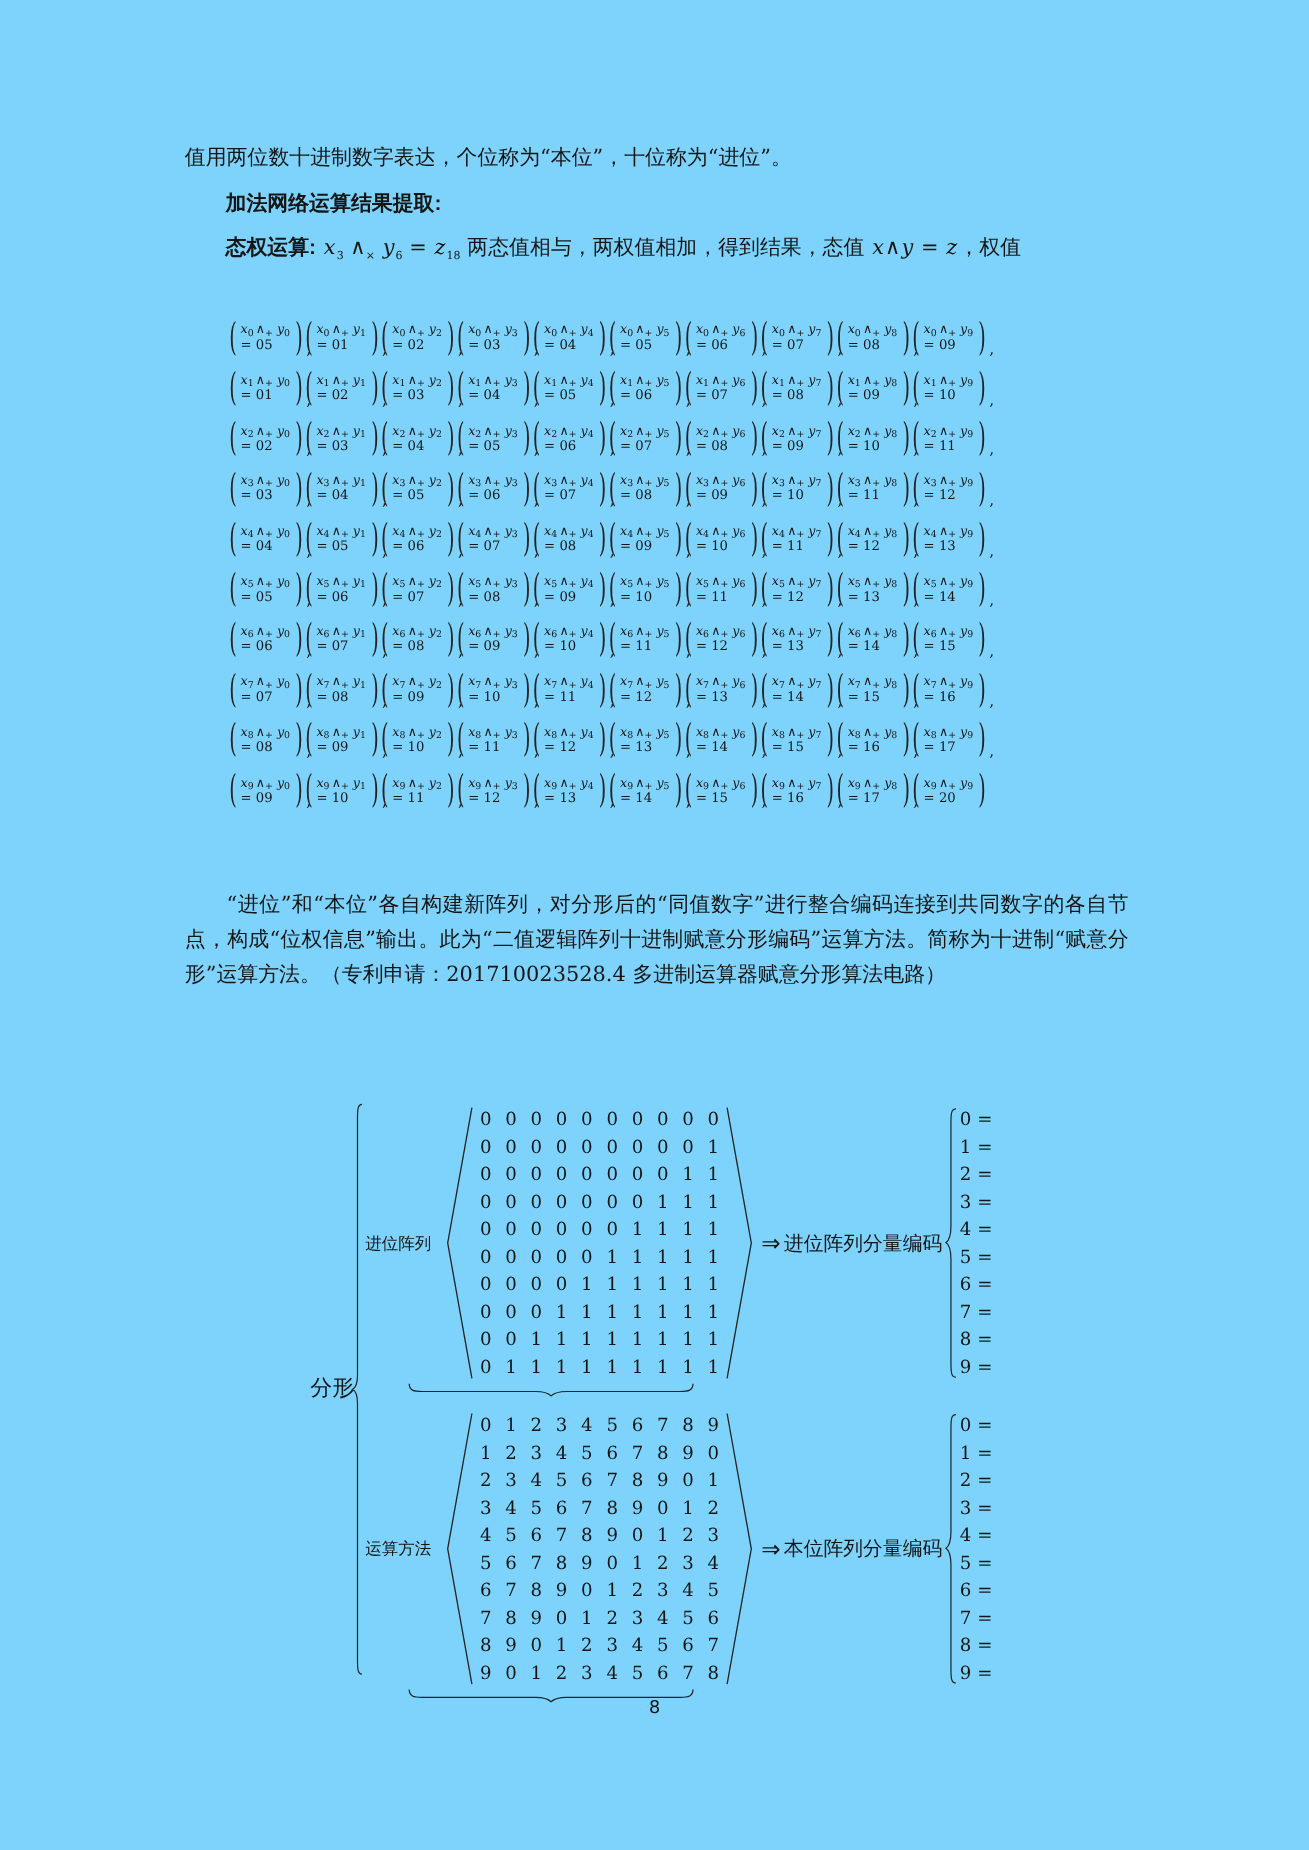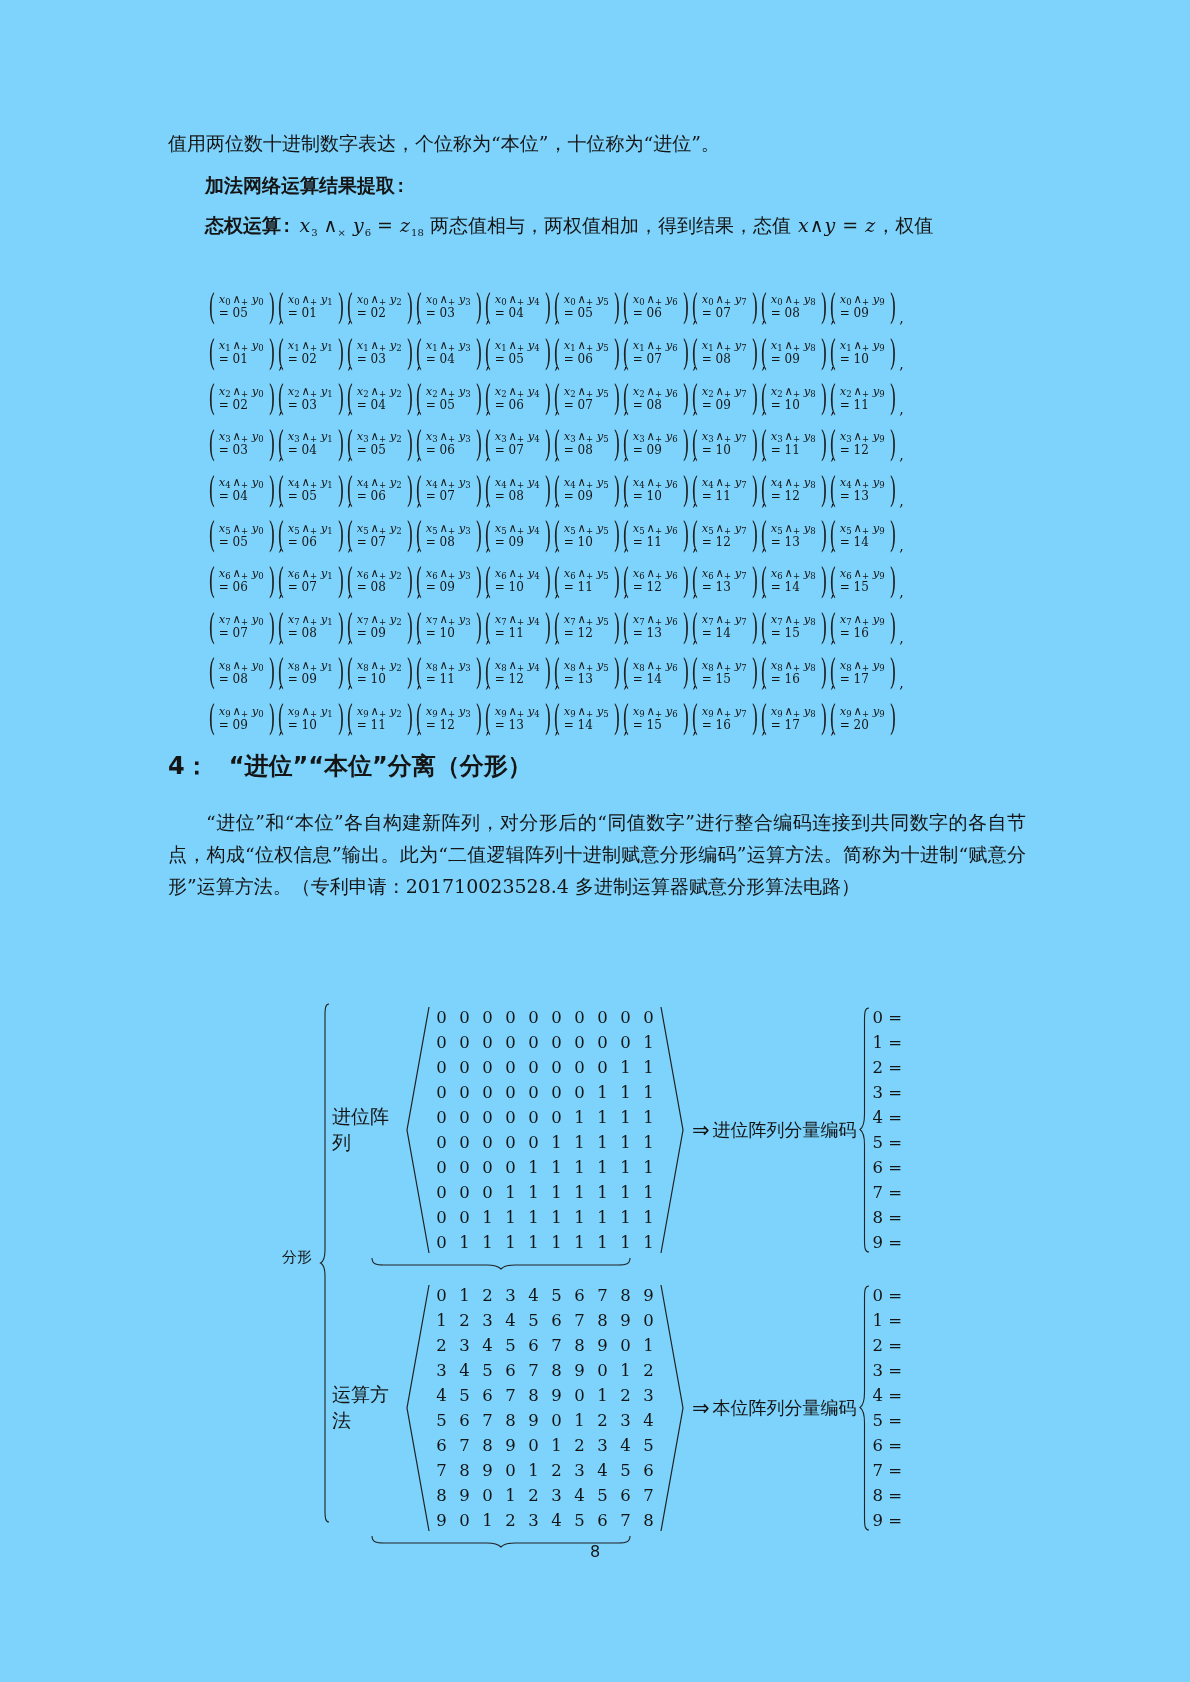--- a/index.html
+++ b/index.html
@@ -1,21 +1,21 @@
 <!DOCTYPE html>
 <html><head>
 <meta charset="utf-8">
 <style>
   html,body{margin:0;padding:0;background:#ffffff;}
   .page{position:relative;width:1190px;height:1682px;background:#7dd3fc;
         font-family:"DejaVu Serif","Liberation Serif",serif;color:#151515;overflow:hidden;}
   .abs{position:absolute;}
   
   .bodyline{font-size:19px;line-height:30px;white-space:nowrap;}
-  .hblack{font-family:Liberation Mono, monospace;font-weight:700;}
+  .hblack{font-family:Liberation Sans, sans-serif;font-weight:700;}
   .math{font-family:"DejaVu Serif","Liberation Serif",serif;}
   .math i{font-style:italic;margin:0 1px;}
   sub{font-size:10px;vertical-align:-4px;line-height:0;}
   .introline{left:168px;top:128px;}
   .extractline{left:205px;top:170px;}
   .taiquanline{left:205px;top:210px;}
   .resultline{left:168px;top:257px;}
   
   .fgrid{left:205px;top:284px;}
   .frow{display:flex;height:45.7px;align-items:center;}
@@ -31,34 +31,34 @@
   .comma{font-size:14px;align-self:flex-end;line-height:18px;}
   
   .secheading{left:168px;top:750px;font-size:24px;font-weight:700;
               font-family:"DejaVu Sans","Liberation Sans",sans-serif;white-space:nowrap;}
   .secheading .num{margin-right:20px;}
   .para{left:168px;top:806px;width:858px;font-size:19px;line-height:32px;
         text-align:justify;text-indent:2em;}
   
   .diagram{left:0;top:1000px;width:1190px;height:575px;}
   .mblock{position:absolute;left:332px;display:flex;align-items:center;height:252px;}
-  .mlabel{font-size:19px;width:72px;}
+  .mlabel{font-size:15px;width:72px;}
   .angle{width:26px;height:250px;}
   .angle polyline{fill:none;stroke:#222;stroke-width:1.2;}
   .matrix{display:grid;grid-template-columns:repeat(10,23px);grid-auto-rows:25px;}
   .mcell{font-size:16.5px;text-align:center;line-height:25px;}
   .arrow{font-size:21px;margin:0 3px 0 6px;font-family:"DejaVu Sans","Liberation Sans",sans-serif;}
   .enclabel{font-size:18px;white-space:nowrap;}
   .brace{width:12px;height:248px;margin-left:2px;}
   .brace path,.fractalbrace path,.underbrace path{fill:none;stroke:#222;stroke-width:1.1;}
   .enclist{display:flex;flex-direction:column;margin-left:2px;}
   .encitem{height:25px;line-height:25px;font-size:16.5px;white-space:pre;}
   .underbrace{position:absolute;left:370px;width:262px;height:14px;}
   .fractalbrace{position:absolute;left:318px;top:2px;width:14px;height:524px;}
-  .fractallabel{position:absolute;left:282px;top:248px;font-size:15px;}
+  .fractallabel{position:absolute;left:282px;top:248px;font-size:20px;}
   .pagenum{left:0;top:1542px;width:1190px;text-align:center;font-size:16px;
            font-family:"DejaVu Sans","Liberation Sans",sans-serif;}
 </style>
 </head>
 <body>
 
 <div class="page">
 
   <div class="abs bodyline introline">值用两位数十进制数字表达，个位称为“本位”，十位称为“进位”。</div>
 
@@ -990,23 +990,20 @@
           <span class="cbody">
             <span class="l1"><i>x</i><sub>9</sub><span class="op">∧</span><sub class="opsub">+</sub> <i>y</i><sub>9</sub></span>
             <span class="l2">= 20</span>
           </span>
           <span class="pr">)</span>
           <span class="comma"></span>
         </span>
       </div>
     </div>
 
-  <div class="abs secheading">
-    <span class="num">4：</span><span>“进位”“本位”分离（分形）</span>
-  </div>
 
   <div class="abs para">“进位”和“本位”各自构建新阵列，对分形后的“同值数字”进行整合编码连接到共同数字的各自节点，构成“位权信息”输出。此为“二值逻辑阵列十进制赋意分形编码”运算方法。简称为十进制“赋意分形”运算方法。（专利申请：201710023528.4 多进制运算器赋意分形算法电路）</div>
 
   <div class="abs diagram">
 
     <span class="fractallabel">分形</span>
     <svg class="fractalbrace" viewBox="0 0 14 524">
       <path d="M11,2 C7.5,2 7,6 7,14 L7,248 C7,256 5.5,259.5 2.5,261 C5.5,262.5 7,266 7,274 L7,508 C7,516 7.5,520 11,520"></path>
     </svg>
 

